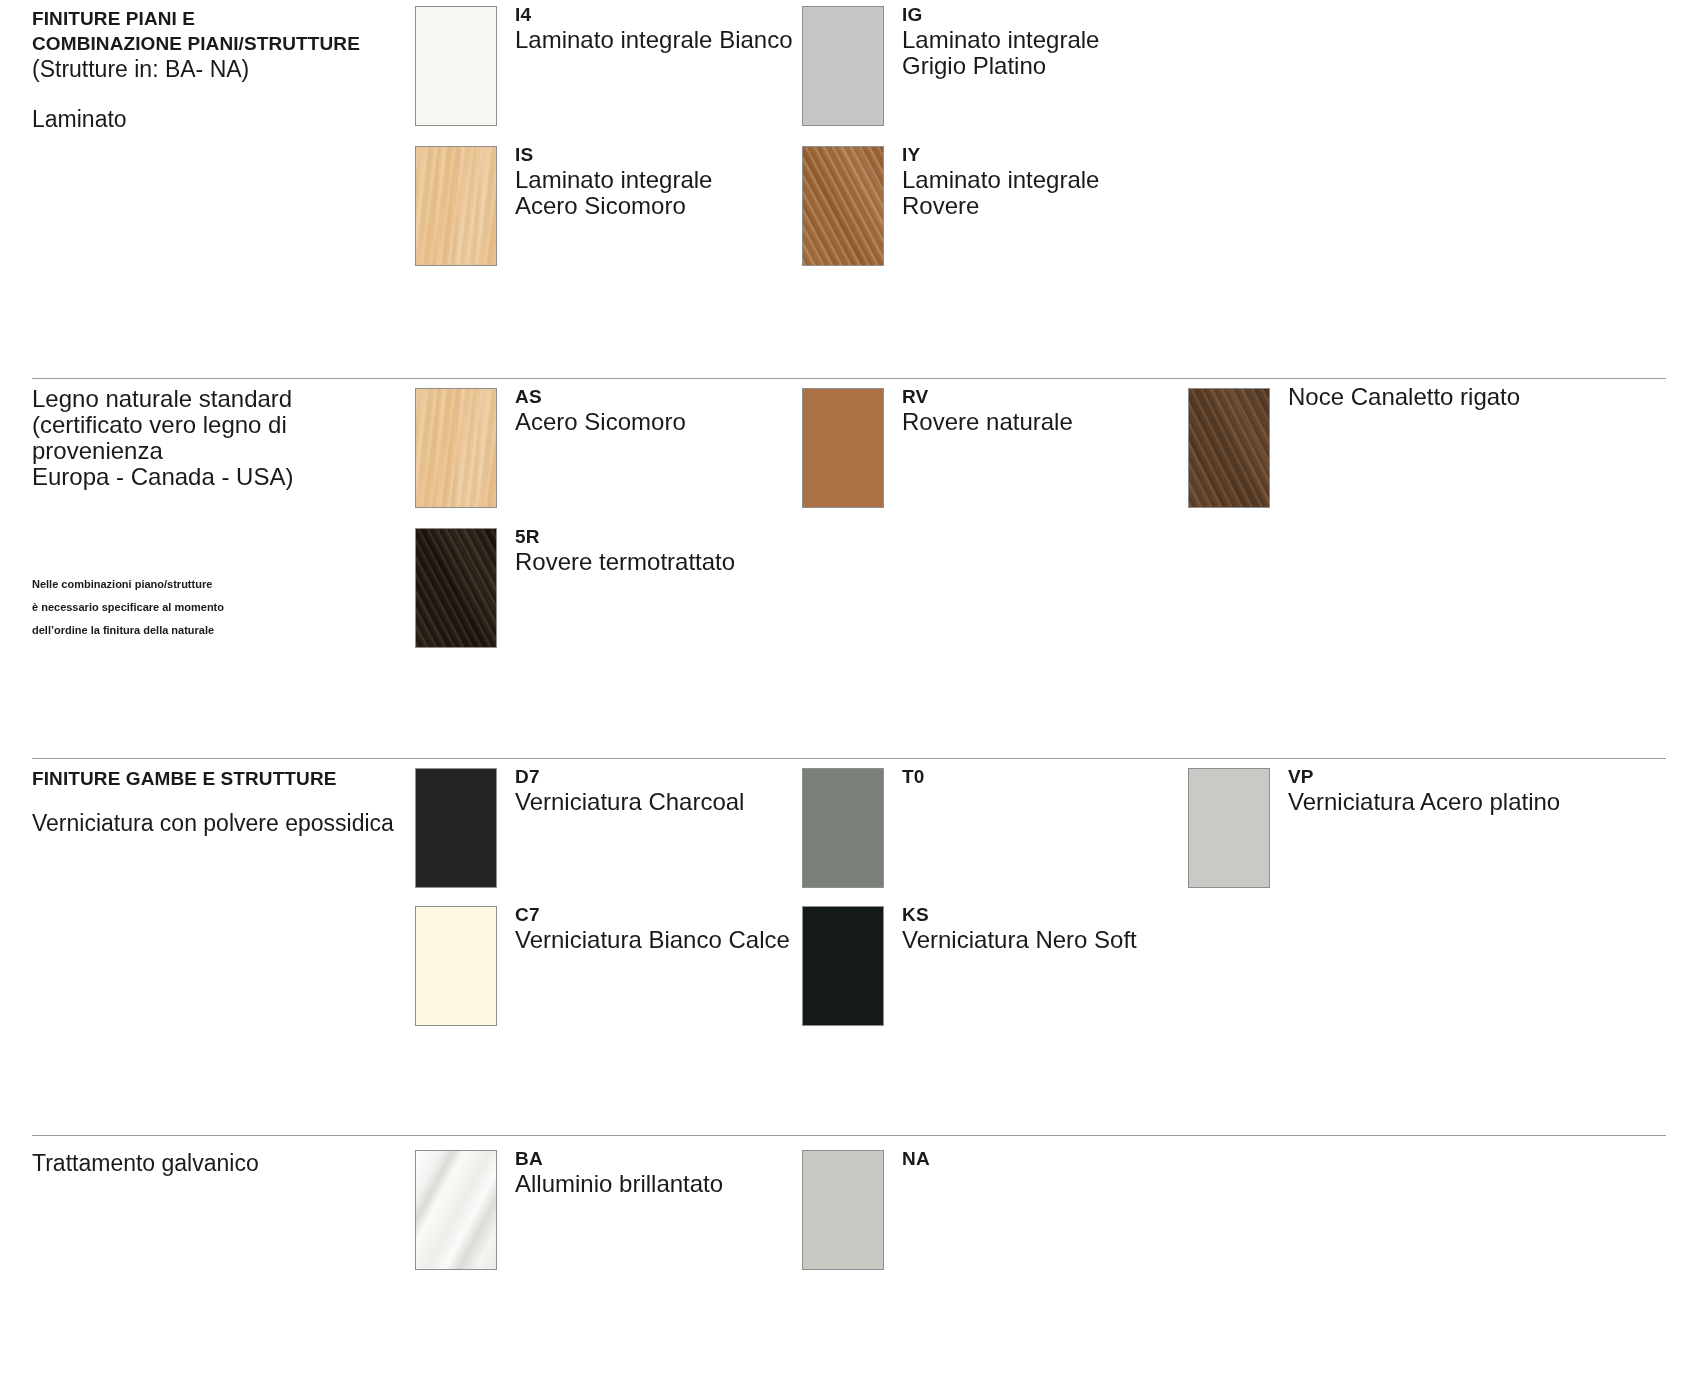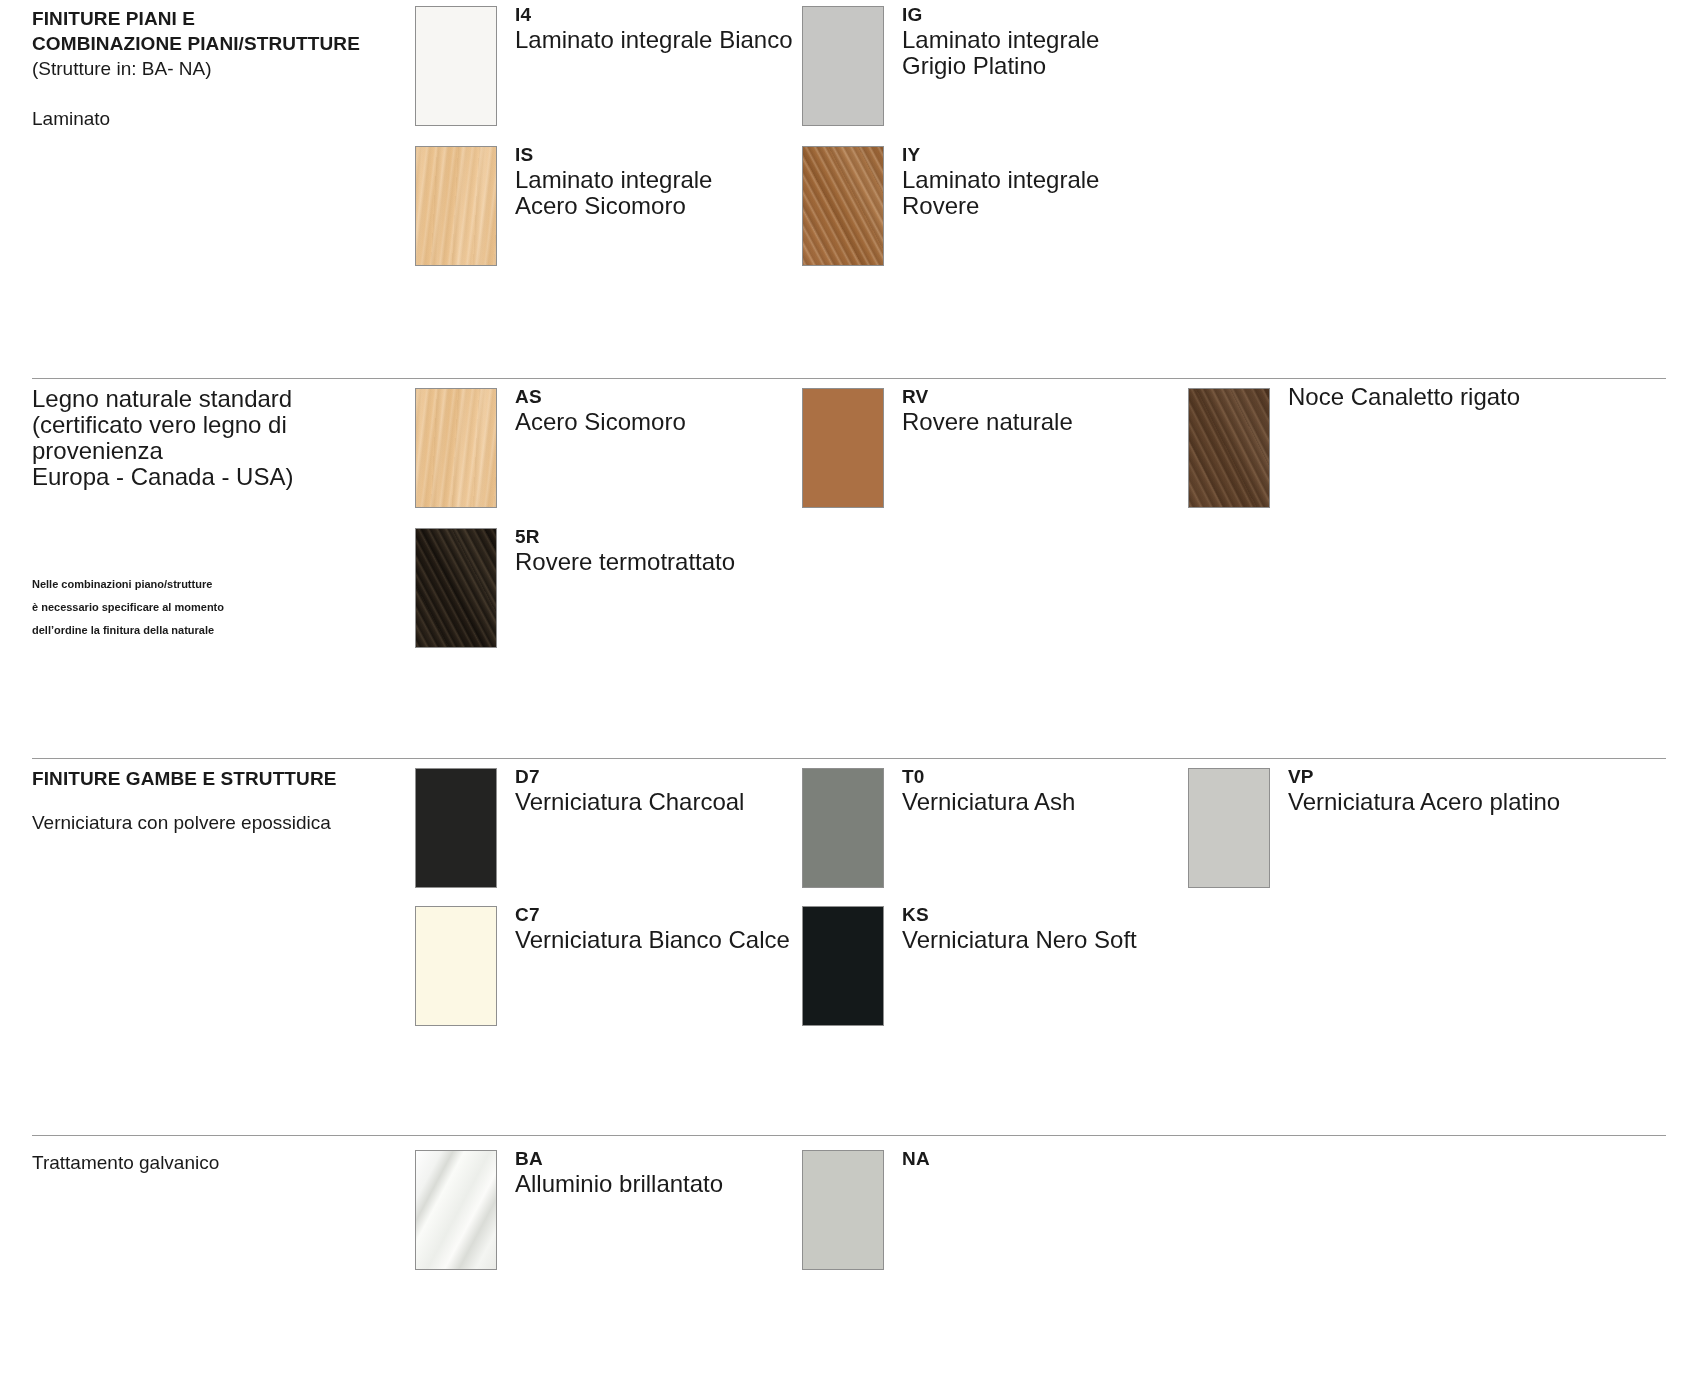--- a/index.html
+++ b/index.html
@@ -23,21 +23,21 @@
   
   .desc { position: absolute; left: 32px; width: 380px; }
   .desc .title-bold {
     font-weight: bold; font-size: 19px; line-height: 25px;
     letter-spacing: 0.1px;
   }
   .desc .title-reg {
     font-weight: normal; font-size: 24px; line-height: 26px;
   }
   .desc .sub {
-    font-weight: normal; font-size: 19px; line-height: 26px;
+    font-weight: normal; font-size: 23px; line-height: 26px;
   }
   .desc .note {
     font-weight: bold; font-size: 11px; line-height: 23px;
   }
   .desc .sp { height: 24px; }
 
   
   .entry { position: absolute; }
   .sw {
     position: absolute; left: 0; top: 0;
@@ -260,21 +260,20 @@
         <div class="name">Verniciatura Charcoal</div>
       </div>
     </div>
 
     <div class="entry" style="left:802px; top:768px;">
       <div class="sw">
           <div class="sw-inner tx-ash"></div>
         </div>
       <div class="lab">
         <div class="code">T0</div>
-        <div class="name">Verniciatura Ash</div>
       </div>
     </div>
 
     <div class="entry" style="left:1188px; top:768px;">
       <div class="sw">
           <div class="sw-inner tx-platino"></div>
         </div>
       <div class="lab">
         <div class="code">VP</div>
         <div class="name">Verniciatura Acero platino</div>

